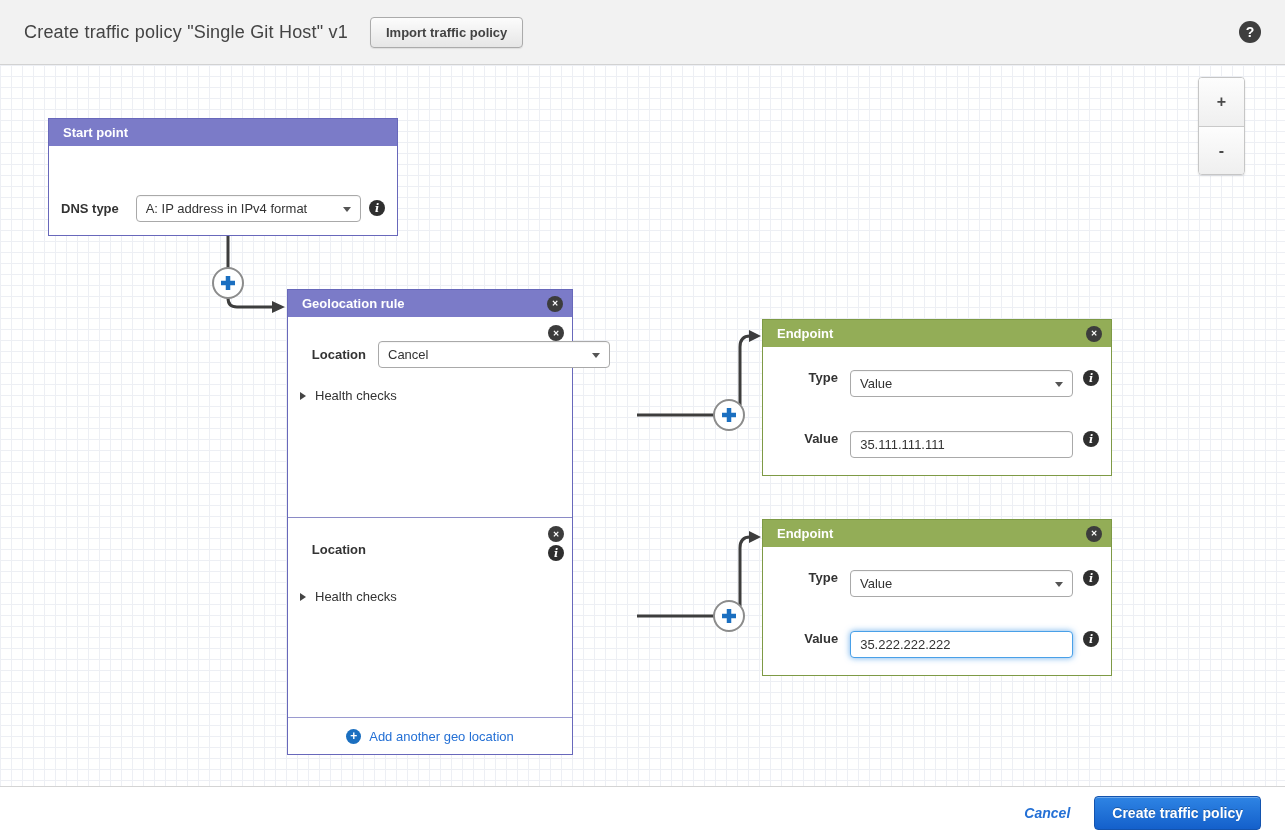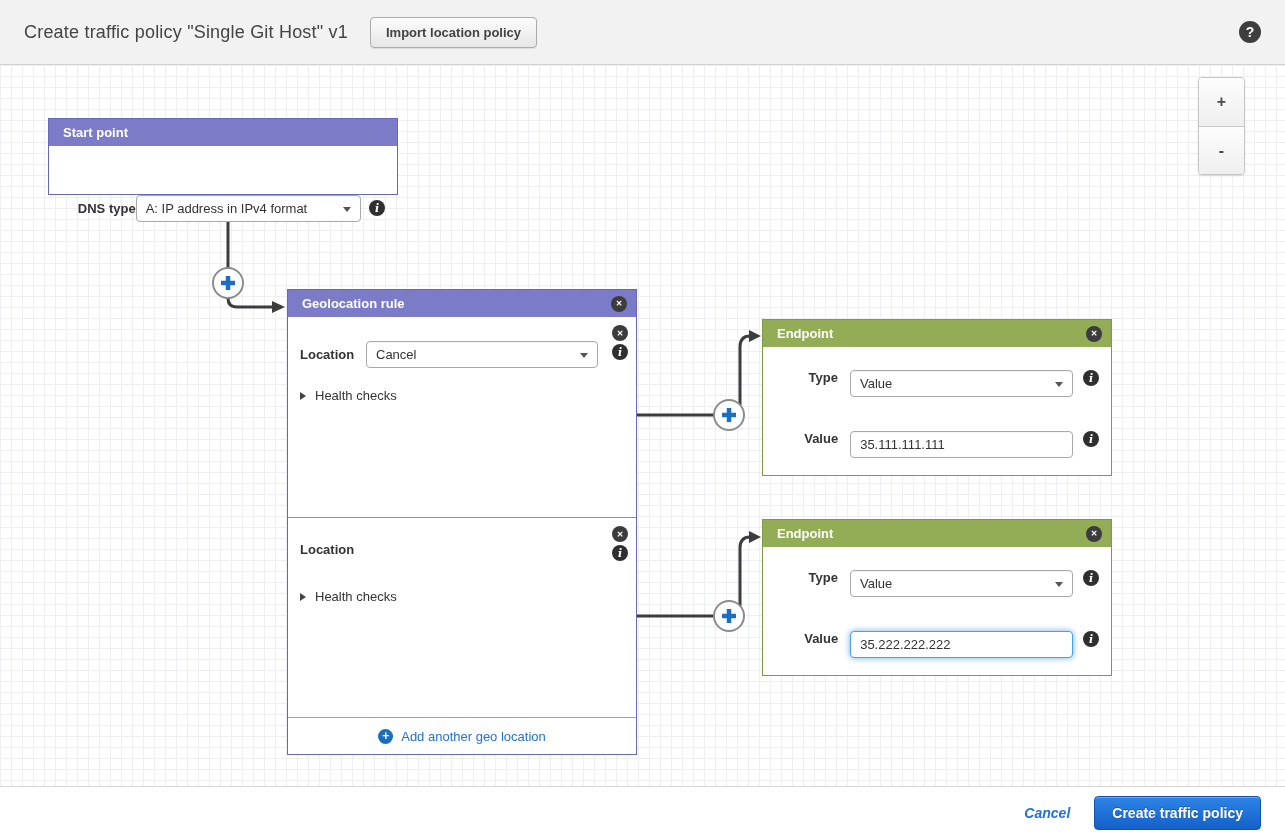--- a/index.html
+++ b/index.html
@@ -51,33 +51,33 @@
     display:flex; align-items:center; padding:0 24px 0 9px; font-size:13px; color:#333; cursor:pointer;
     box-shadow:inset 0 1px 1px rgba(0,0,0,.04); }
   .dropdown .caret { position:absolute; right:9px; top:11px; width:0; height:0;
     border-left:4px solid transparent; border-right:4px solid transparent; border-top:5px solid #555; }
   .textbox { height:27px; width:232px; background:#fff; border:1px solid #a9a9a9; border-radius:4px;
     padding:0 9px; font-size:13px; color:#333; font-family:"Liberation Sans", sans-serif;
     box-shadow:inset 0 1px 1px rgba(0,0,0,.04); }
   .textbox.focused { border:1px solid #49a0e8; box-shadow:0 0 6px rgba(64,150,230,.75); }
 
   
-  .start-node { left:48px; top:53px; width:350px; height:77px;text-align:right; }
+  .start-node { left:48px; top:53px; width:350px; height:118px; }
   .start-body { display:flex; align-items:center; height:66px; padding:0 12px;margin-top:29px; }
   .start-body .field-label { width:78px; }
   .start-body .dropdown { width:234px; margin-right:8px; }
 
   
-  .geo-node { left:287px; top:224px; width:350px; height:466px; display:flex; flex-direction:column; }
+  .geo-node { left:287px; top:224px; width:286px; height:466px; display:flex; flex-direction:column; }
   .geo-section { position:relative; height:200px; }
   .geo-section + .geo-section { border-top:1px solid #8a8ac6; }
   .geo-close { position:absolute; top:8px; right:8px; }
   .geo-info { position:absolute; top:27px; right:8px; }
   .geo-row { position:absolute; top:24px; left:12px; display:flex; align-items:center; }
-  .geo-row .field-label { width:66px; margin-right:0; }
+  .geo-row .field-label { width:66px; text-align:right; margin-right:12px; }
   .geo-row .dropdown { width:232px; }
   .health-row { position:absolute; top:71px; left:12px; display:flex; align-items:center; cursor:pointer; }
   .tri-right { width:0; height:0; border-top:4px solid transparent; border-bottom:4px solid transparent;
     border-left:6px solid #444; margin-right:9px; }
   .health-label { font-size:13px; color:#333; }
   .geo-footer { flex:1; border-top:1px solid #9a9ad0; display:flex; align-items:center; justify-content:center; gap:8px; cursor:pointer; }
   .plus-badge { width:15px; height:15px; border-radius:50%; background:#1b6fc0; color:#fff; font-size:12px;
     font-weight:bold; display:flex; align-items:center; justify-content:center; line-height:1; }
   .blue-link { font-size:13px; color:#2470d5; }
 
@@ -99,21 +99,21 @@
     color:#fff; font-weight:bold; font-size:14px; padding:8px 17px; cursor:pointer;
     text-shadow:0 -1px 0 rgba(0,0,0,.25); box-shadow:inset 0 1px 0 rgba(255,255,255,.3); }
 </style>
 </head>
 <body>
 
 <div class="app">
 
   <div class="topbar">
     <div class="page-title">Create traffic policy "Single Git Host" v1</div>
-    <button class="import-btn">Import location policy</button>
+    <button class="import-btn">Import traffic policy</button>
     <div class="help-circle">?</div>
   </div>
 
   <div class="canvas">
 
     <svg class="connectors" width="1285" height="721">
       <g stroke="#3d3d3d" stroke-width="3" fill="none">
         <path d="M228,148 V203"></path>
         <path d="M228,233 Q228,242 237,242 H272"></path>
         <path d="M637,350 H714"></path>

